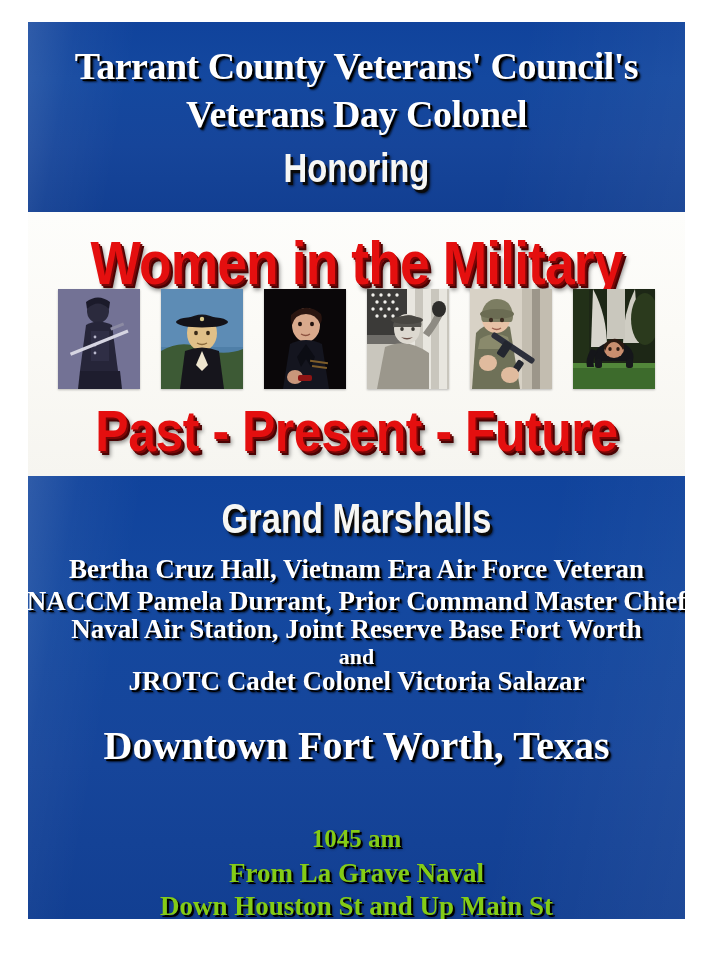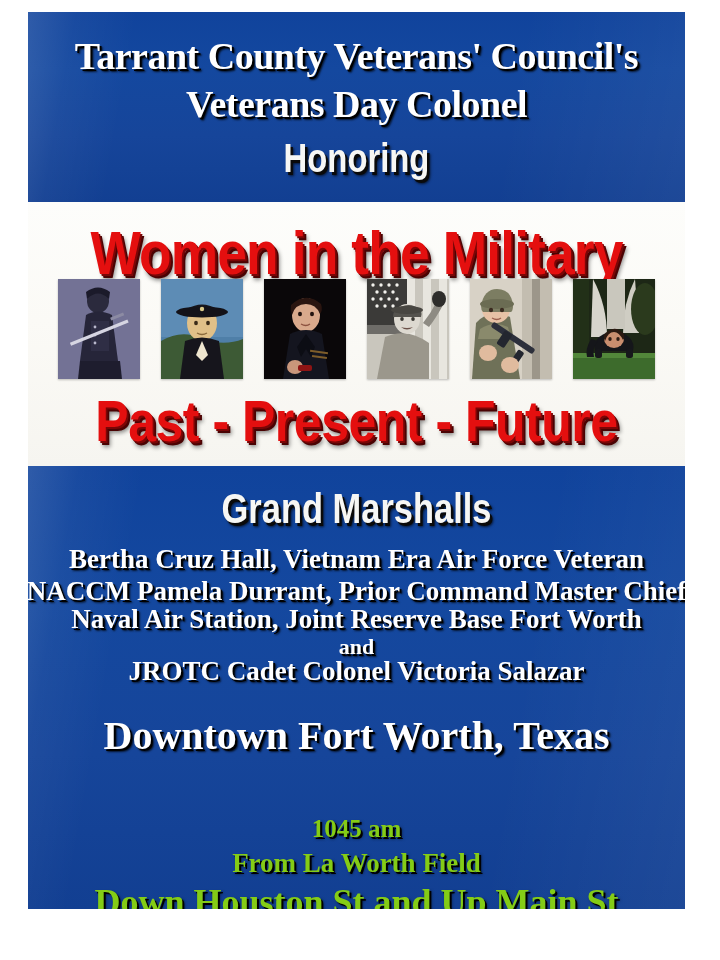--- a/index.html
+++ b/index.html
@@ -12,21 +12,21 @@
     width: 720px;
     height: 960px;
     overflow: hidden;
     font-family: "Liberation Serif", "DejaVu Serif", serif;
   }
 
   
   #poster-frame {
     position: absolute;
     left: 28px;
-    top: 12px;
+    top: 22px;
     width: 657px;
     height: 897px;
     overflow: hidden;
     background: #1446a0;
   }
 
   
   .blue-field {
     position: absolute;
     left: 0; right: 0;
@@ -120,21 +120,21 @@
     left: 0; right: 0;
     text-align: center;
     white-space: nowrap;
     font-family: "Liberation Serif", "DejaVu Serif", serif;
     font-weight: bold;
     color: #84cc16;
     text-shadow: 2px 2px 0 #000000, 2px 2px 3px rgba(0,0,0,0.6);
   }
   #time   { top: 803px; font-size: 25px; }
   #from   { top: 836px; font-size: 27px; }
-  #route  { top: 869px; font-size: 36px; }
+  #route  { top: 869px; font-size: 27px; }
 
   
   #photo-strip {
     position: absolute;
     top: 267px;
     left: 0; right: 0;
     height: 105px;
     display: flex;
     justify-content: center;
     align-items: flex-start;
@@ -307,16 +307,16 @@
 
   <div class="marshal-line" id="marshal-1">Bertha Cruz Hall, Vietnam Era Air Force Veteran</div>
   <div class="marshal-line" id="marshal-2">NACCM Pamela Durrant, Prior Command Master Chief</div>
   <div class="marshal-line" id="marshal-3">Naval Air Station, Joint Reserve Base Fort Worth</div>
   <div class="marshal-line" id="marshal-and">and</div>
   <div class="marshal-line" id="marshal-4">JROTC Cadet Colonel Victoria Salazar</div>
 
   <div class="txt serif-white" id="location">Downtown Fort Worth, Texas</div>
 
   <div class="detail-line" id="time">1045 am</div>
-  <div class="detail-line" id="from">From La Worth Field</div>
+  <div class="detail-line" id="from">From La Grave Naval</div>
   <div class="detail-line" id="route">Down Houston St and Up Main St</div>
 
 </div>
 
 </body></html>

